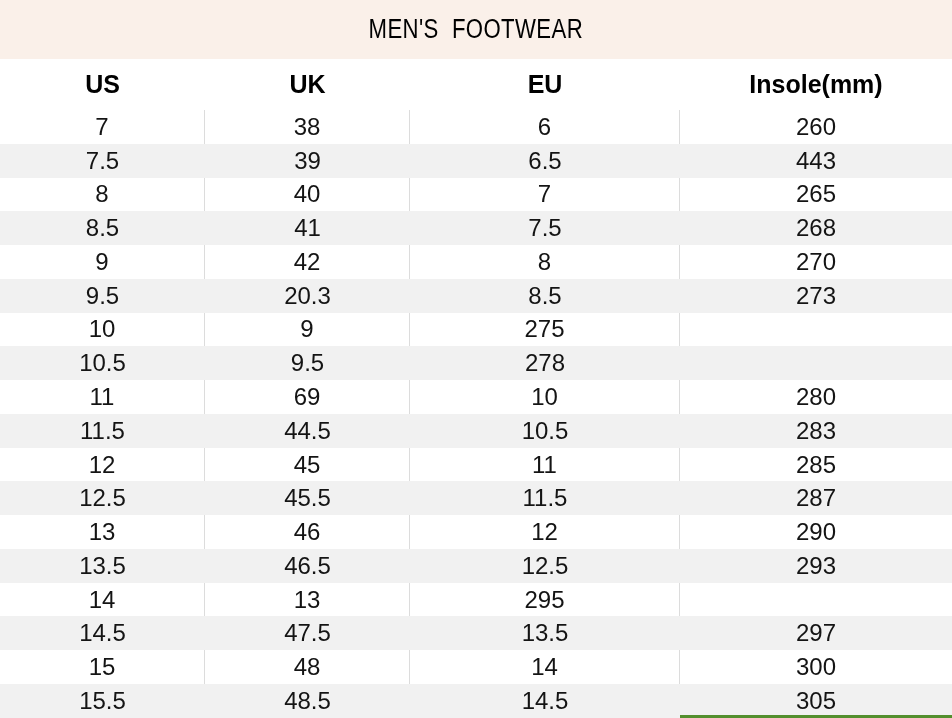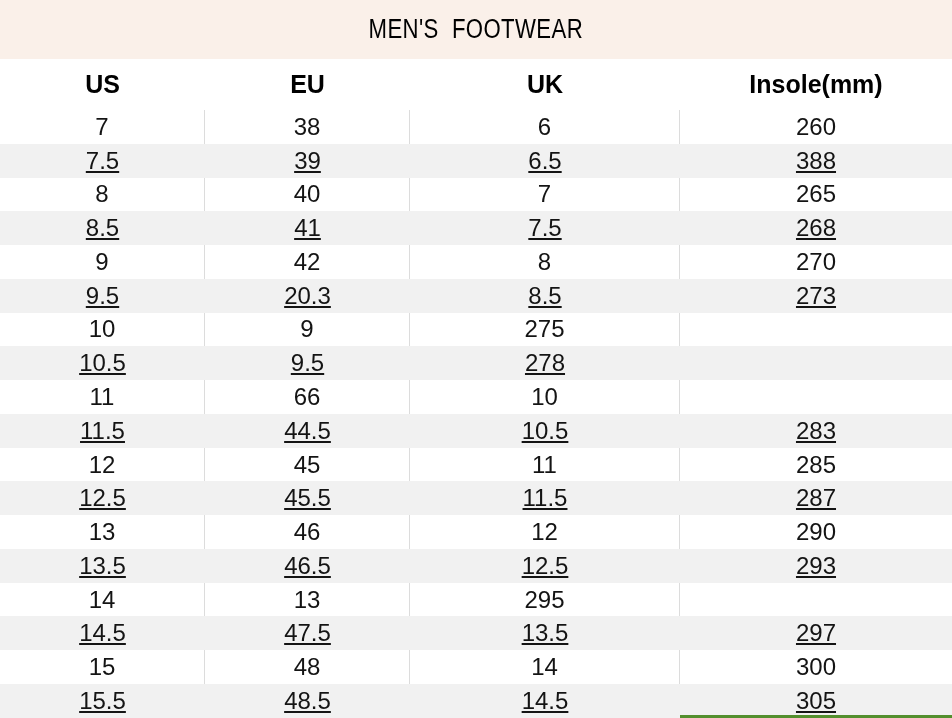--- a/index.html
+++ b/index.html
@@ -52,21 +52,20 @@
     font-weight:700;
     font-size:25px;
     color:#000000;
   }
   .row{
     height:33.78px;
     background:#ffffff;
   }
   .row.alt{
     background:var(--row-alt-bg);
-    text-decoration:underline;
   }
   .cell{
     text-align:center;
     font-size:24px;
     height:100%;
     display:flex;
     align-items:center;
     justify-content:center;
   }
   
@@ -86,38 +85,38 @@
 <body>
 
 <div class="page">
 
   <header class="title-band">
     <h1 class="title">MEN'S  FOOTWEAR</h1>
   </header>
 
   <div class="grid-row header-row">
     <div class="header-cell">US</div>
+    <div class="header-cell">UK</div>
     <div class="header-cell">EU</div>
-    <div class="header-cell">UK</div>
     <div class="header-cell">Insole(mm)</div>
   </div>
 
   <div id="table-body">
 
   <div class="grid-row row">
         <div class="cell">7</div>
         <div class="cell">38</div>
         <div class="cell">6</div>
         <div class="cell">260</div>
       </div>
       <div class="grid-row row alt">
         <div class="cell">7.5</div>
         <div class="cell">39</div>
         <div class="cell">6.5</div>
-        <div class="cell">388</div>
+        <div class="cell">443</div>
       </div>
       <div class="grid-row row">
         <div class="cell">8</div>
         <div class="cell">40</div>
         <div class="cell">7</div>
         <div class="cell">265</div>
       </div>
       <div class="grid-row row alt">
         <div class="cell">8.5</div>
         <div class="cell">41</div>
@@ -141,22 +140,23 @@
         <div class="cell">9</div>
         <div class="cell">275</div>
       </div>
       <div class="grid-row row alt">
         <div class="cell">10.5</div>
         <div class="cell">9.5</div>
         <div class="cell">278</div>
       </div>
       <div class="grid-row row">
         <div class="cell">11</div>
-        <div class="cell">66</div>
+        <div class="cell">69</div>
         <div class="cell">10</div>
+        <div class="cell">280</div>
       </div>
       <div class="grid-row row alt">
         <div class="cell">11.5</div>
         <div class="cell">44.5</div>
         <div class="cell">10.5</div>
         <div class="cell">283</div>
       </div>
       <div class="grid-row row">
         <div class="cell">12</div>
         <div class="cell">45</div>

